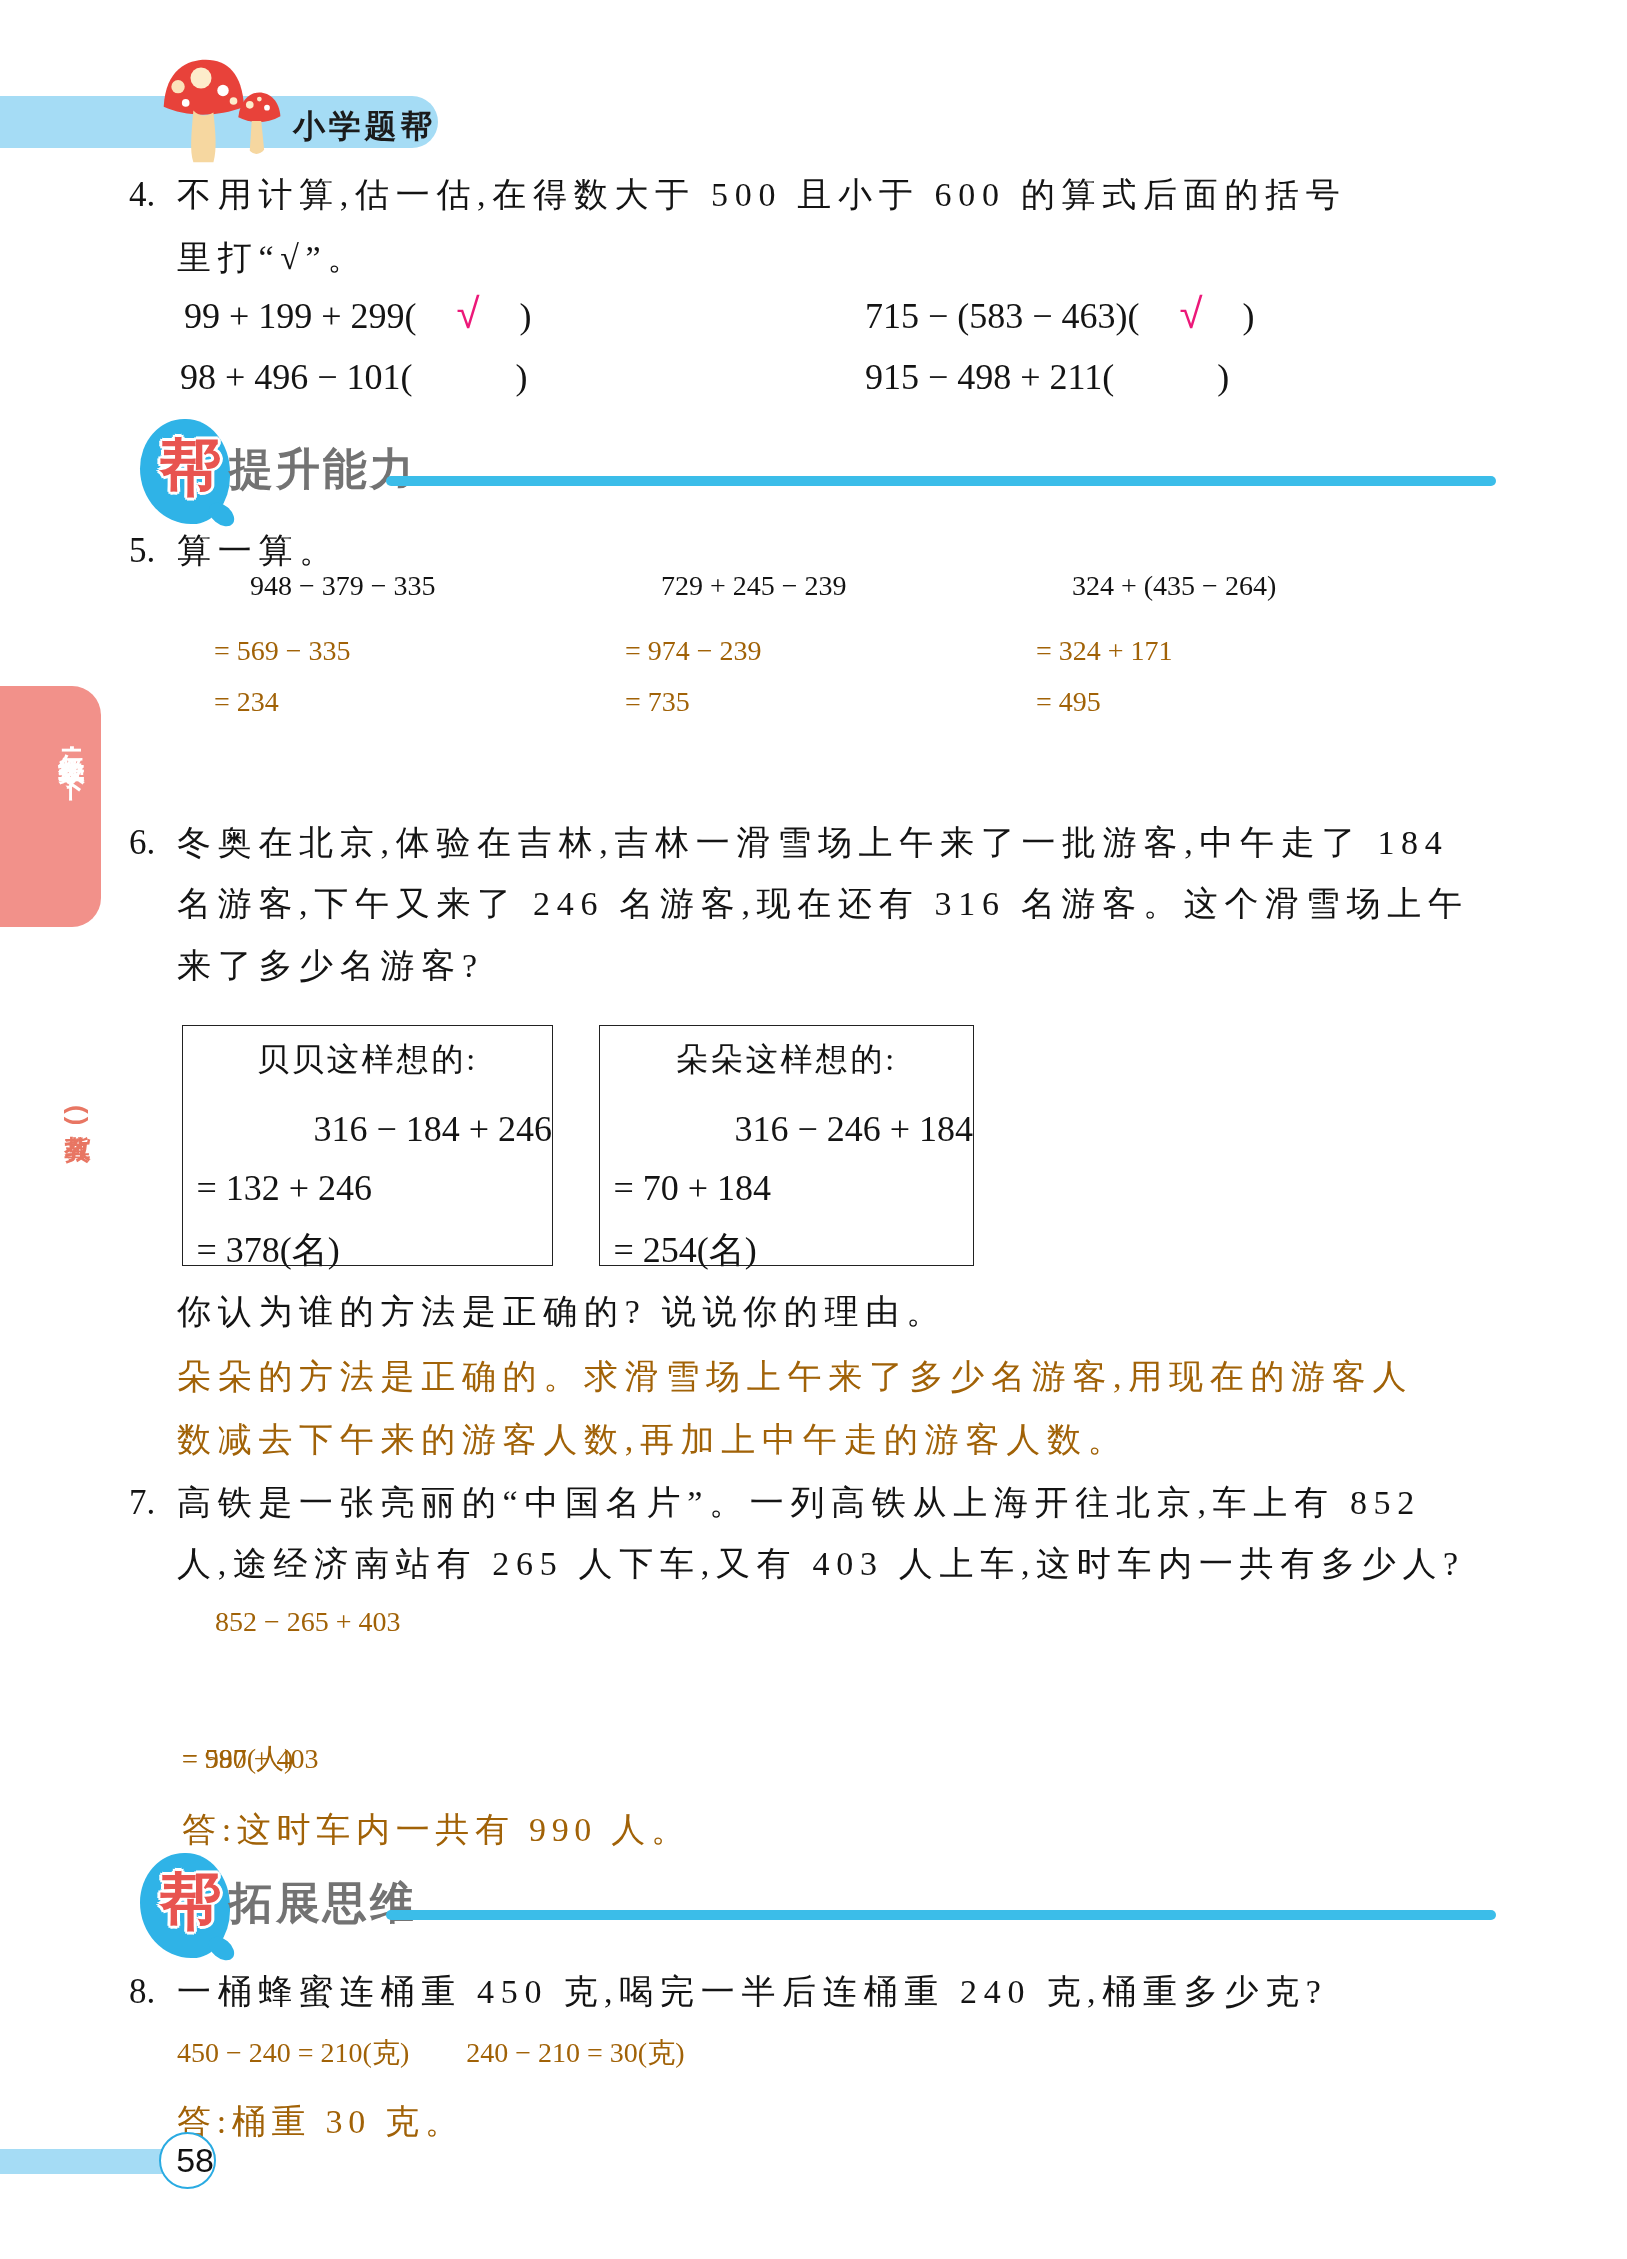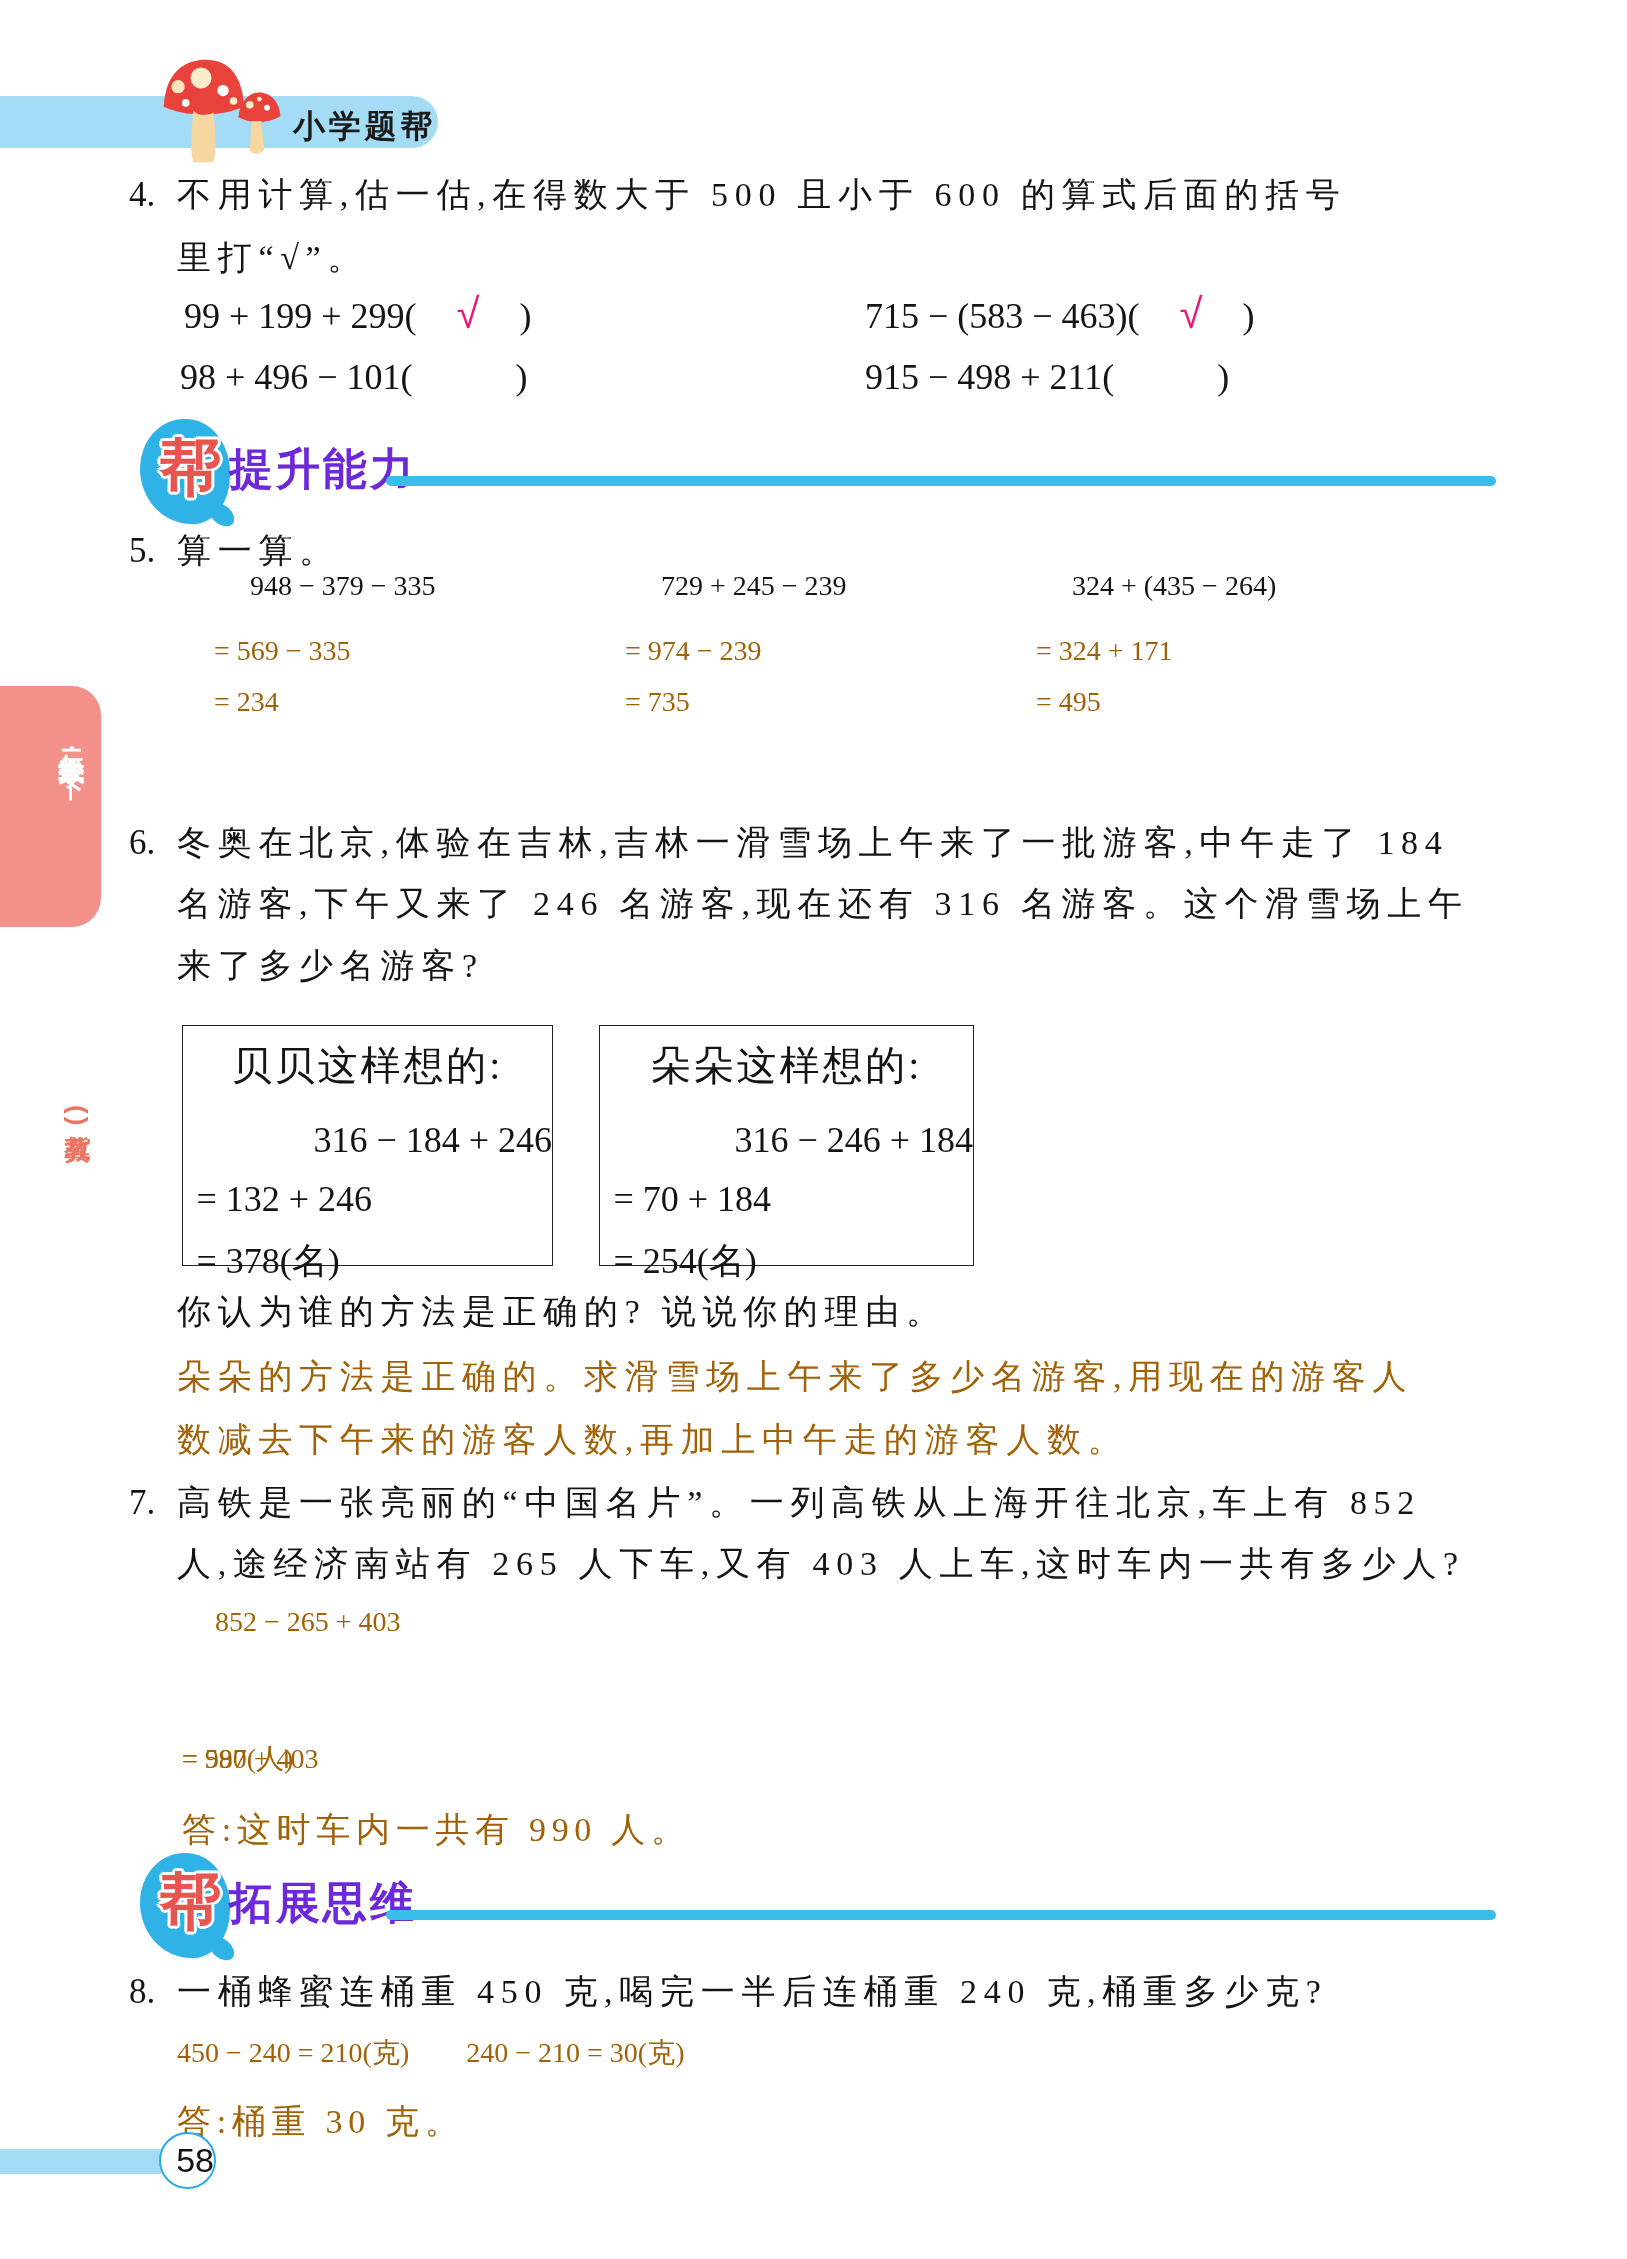--- a/index.html
+++ b/index.html
@@ -73,40 +73,40 @@
   .badge {
     position:absolute; left:159px; top:7.6px;
     font-family:"Liberation Sans","DejaVu Sans",sans-serif; font-weight:bold;
     font-size:63px; color:#e85450;
     text-shadow:2.9px 0 #fff,-2.9px 0 #fff,0 2.9px #fff,0 -2.9px #fff,
                 1.9px 1.9px #fff,-1.9px -1.9px #fff,1.9px -1.9px #fff,-1.9px 1.9px #fff;
   }
   .section-label {
     position:absolute; left:229px; top:23px;
     font-family:"Liberation Sans","DejaVu Sans",sans-serif; font-weight:bold;
-    font-size:44px; color:#6d28d9; letter-spacing:2.9px; white-space:nowrap;
+    font-size:44px; color:#737373; letter-spacing:2.9px; white-space:nowrap;
   }
   .section-line {
     position:absolute; left:386px; top:59px; width:1110px; height:9.6px;
     background:#3bbde9; border-radius:5.7px;
   }
 
   
   .col { position:absolute; font-size:28px; white-space:nowrap;margin-left:32px; }
   .col .expr { margin-left:36px; color:#141414; }
   .col .step { margin-top:32.5px; }
   .col .result { margin-top:19px; }
 
   
   .think-box {
     position:absolute; top:1025px; height:241px;
     border:1.9px solid #222; background:#fff;
     font-size:36px; padding-top:11.5px;
   }
-  .box-title { text-align:center; font-size:40px; letter-spacing:2.9px; }
+  .box-title { text-align:center; font-size:32px; letter-spacing:2.9px; }
   .box-expr { text-align:right; margin-top:26px; white-space:nowrap; }
   .box-step { margin:17px 0 0 13.4px; white-space:nowrap;font-family:Liberation Serif, serif; }
 
   
   .work { position:absolute; font-size:28px; white-space:nowrap; }
   .ans-text { letter-spacing:5.7px; font-size:34px; }
 
   
   .footer-bar {
     position:absolute; left:0; top:2149px; width:164px; height:25px;

